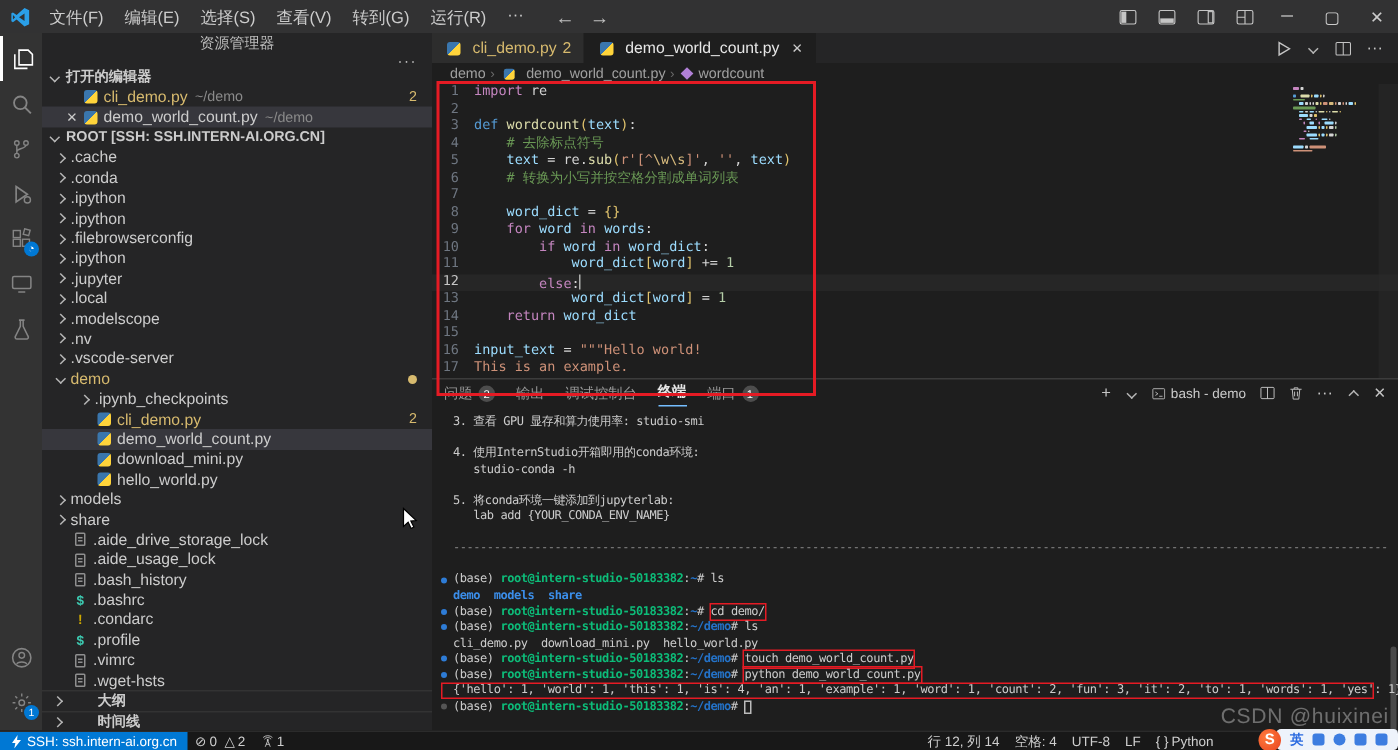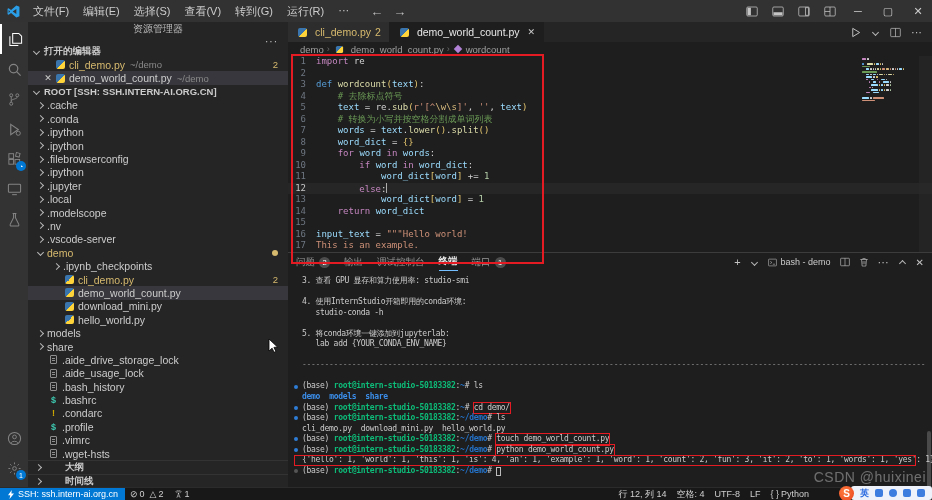--- a/index.html
+++ b/index.html
@@ -549,21 +549,21 @@
               <span class="mm-seg" style="width: 13.3px; background: rgb(206, 145, 120);"></span>
             </div>
           </div>
         <div class="vscroll"></div>
       <div class="crow"><span class="ln">1</span><span><span class="tk-k">import</span><span class="tk-d"> re</span></span></div>
           <div class="crow"><span class="ln">2</span><span></span></div>
           <div class="crow"><span class="ln">3</span><span><span class="tk-b">def</span><span class="tk-d"> </span><span class="tk-f">wordcount</span><span class="tk-br">(</span><span class="tk-v">text</span><span class="tk-br">)</span><span class="tk-d">:</span></span></div>
           <div class="crow"><span class="ln">4</span><span><span class="tk-c">    # 去除标点符号</span></span></div>
           <div class="crow"><span class="ln">5</span><span><span class="tk-d">    </span><span class="tk-v">text</span><span class="tk-d"> = </span><span class="tk-d">re</span><span class="tk-d">.</span><span class="tk-f">sub</span><span class="tk-br">(</span><span class="tk-s">r'[^</span><span class="tk-e">\w\s</span><span class="tk-s">]'</span><span class="tk-d">, </span><span class="tk-s">''</span><span class="tk-d">, </span><span class="tk-v">text</span><span class="tk-br">)</span></span></div>
           <div class="crow"><span class="ln">6</span><span><span class="tk-c">    # 转换为小写并按空格分割成单词列表</span></span></div>
-          <div class="crow"><span class="ln">7</span><span><span class="tk-d">    </span><span class="tk-v">words</span><span class="tk-d"> = </span><span class="tk-v">text</span><span class="tk-d">.</span><span class="tk-f">lower</span><span class="tk-br">()</span><span class="tk-d">.</span><span class="tk-f">split</span><span class="tk-br">()</span></span></div>
+          <div class="crow"><span class="ln">7</span></div>
           <div class="crow"><span class="ln">8</span><span><span class="tk-d">    </span><span class="tk-v">word_dict</span><span class="tk-d"> = </span><span class="tk-br">{}</span></span></div>
           <div class="crow"><span class="ln">9</span><span><span class="tk-d">    </span><span class="tk-k">for</span><span class="tk-d"> </span><span class="tk-v">word</span><span class="tk-d"> </span><span class="tk-k">in</span><span class="tk-d"> </span><span class="tk-v">words</span><span class="tk-d">:</span></span></div>
           <div class="crow"><span class="ln">10</span><span><span class="tk-d">        </span><span class="tk-k">if</span><span class="tk-d"> </span><span class="tk-v">word</span><span class="tk-d"> </span><span class="tk-k">in</span><span class="tk-d"> </span><span class="tk-v">word_dict</span><span class="tk-d">:</span></span></div>
           <div class="crow"><span class="ln">11</span><span><span class="tk-d">            </span><span class="tk-v">word_dict</span><span class="tk-br">[</span><span class="tk-v">word</span><span class="tk-br">]</span><span class="tk-d"> += </span><span class="tk-n">1</span></span></div>
           <div class="crow current"><span class="ln">12</span><span><span class="tk-d">        </span><span class="tk-k">else</span><span class="tk-d">:</span><span class="ccursor"></span></span></div>
           <div class="crow"><span class="ln">13</span><span><span class="tk-d">            </span><span class="tk-v">word_dict</span><span class="tk-br">[</span><span class="tk-v">word</span><span class="tk-br">]</span><span class="tk-d"> = </span><span class="tk-n">1</span></span></div>
           <div class="crow"><span class="ln">14</span><span><span class="tk-d">    </span><span class="tk-k">return</span><span class="tk-d"> </span><span class="tk-v">word_dict</span></span></div>
           <div class="crow"><span class="ln">15</span><span></span></div>
           <div class="crow"><span class="ln">16</span><span><span class="tk-v">input_text</span><span class="tk-d"> = </span><span class="tk-s">"""Hello world!</span></span></div>
           <div class="crow"><span class="ln">17</span><span><span class="tk-s">This is an example.</span></span></div>

